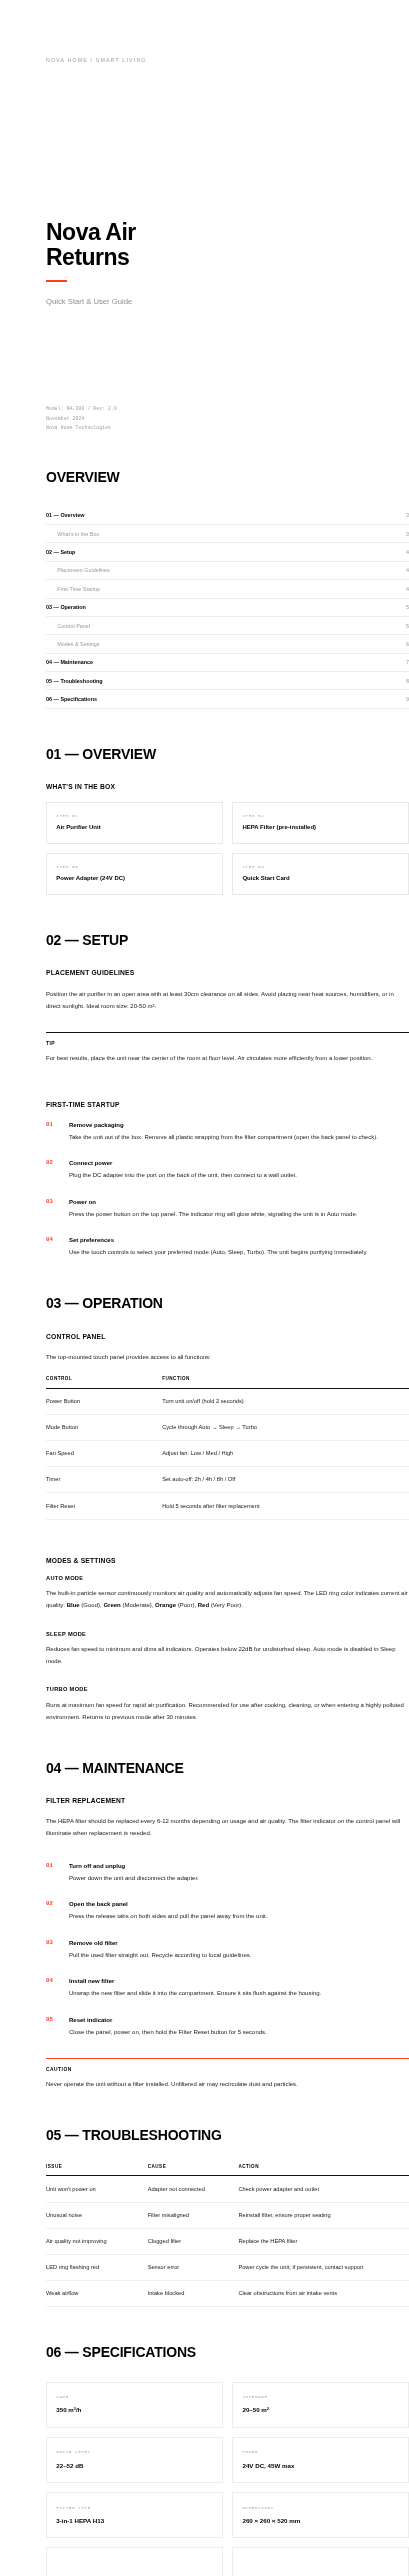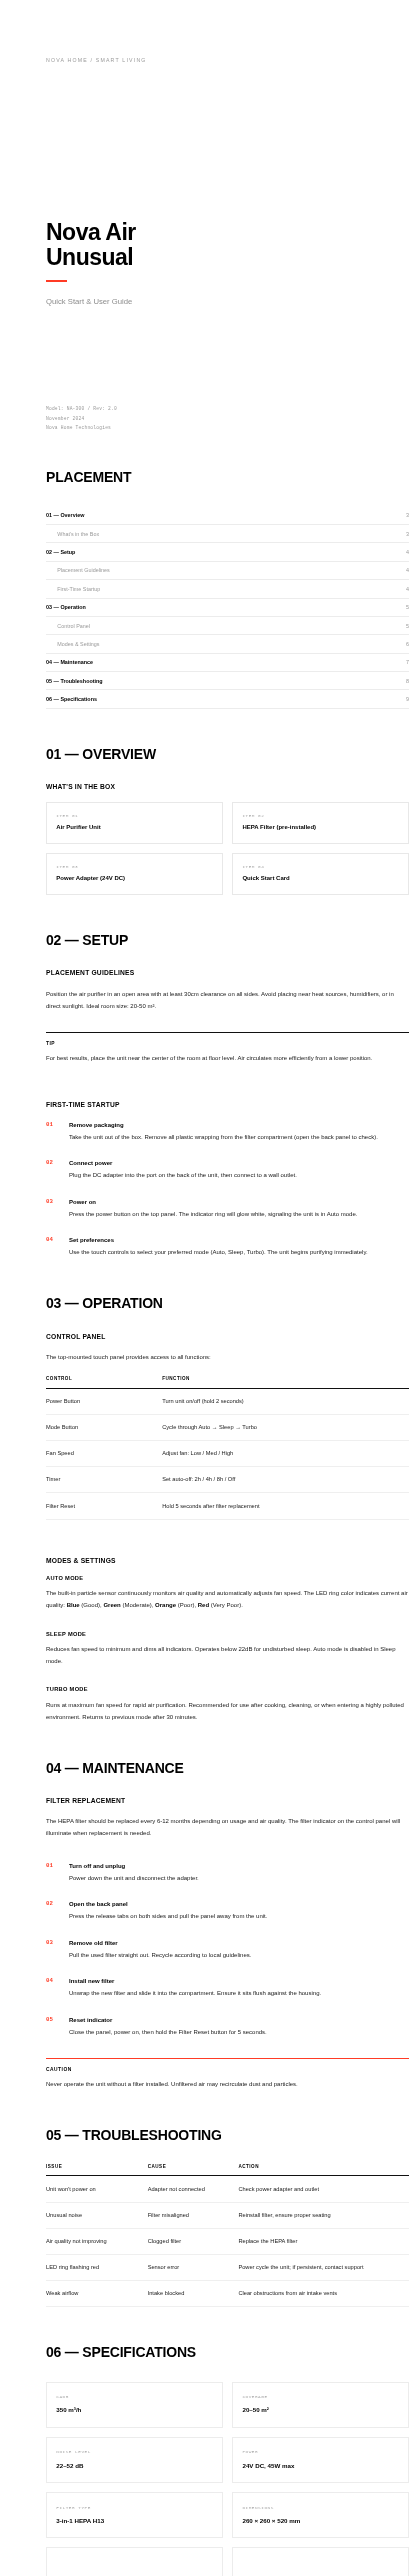--- a/index.html
+++ b/index.html
@@ -219,38 +219,38 @@
 <div class="page">
 
   <div class="cover-spacer-top"></div>
   <div class="wrap">
     <div class="eyebrow">NOVA HOME / SMART LIVING</div>
   </div>
   <div class="cover-gap"></div>
   <div class="wrap">
     <h1 class="doc-title">
       <span>Nova Air</span><br>
-      <span>Unusual</span>
+      <span>Returns</span>
     </h1>
     <div class="accent-rule"></div>
     <div class="doc-sub">Quick Start &amp; User Guide</div>
   </div>
   <div class="meta-gap"></div>
   <div class="wrap">
     <div class="meta">
       <div>Model: NA-300 / Rev: 2.0</div>
       <div>November 2024</div>
       <div>Nova Home Technologies</div>
     </div>
   </div>
 
   <div class="sec-gap"></div>
 
   <div class="wrap">
-    <h2 class="sec-head">PLACEMENT</h2>
+    <h2 class="sec-head">OVERVIEW</h2>
     <div class="toc" id="toc">
         <div class="toc-row lvl1">
           <span>01 — Overview</span>
           <span class="pg">3</span>
         </div>
         <div class="toc-row lvl2">
           <span>What's in the Box</span>
           <span class="pg">3</span>
         </div>
         <div class="toc-row lvl1">

